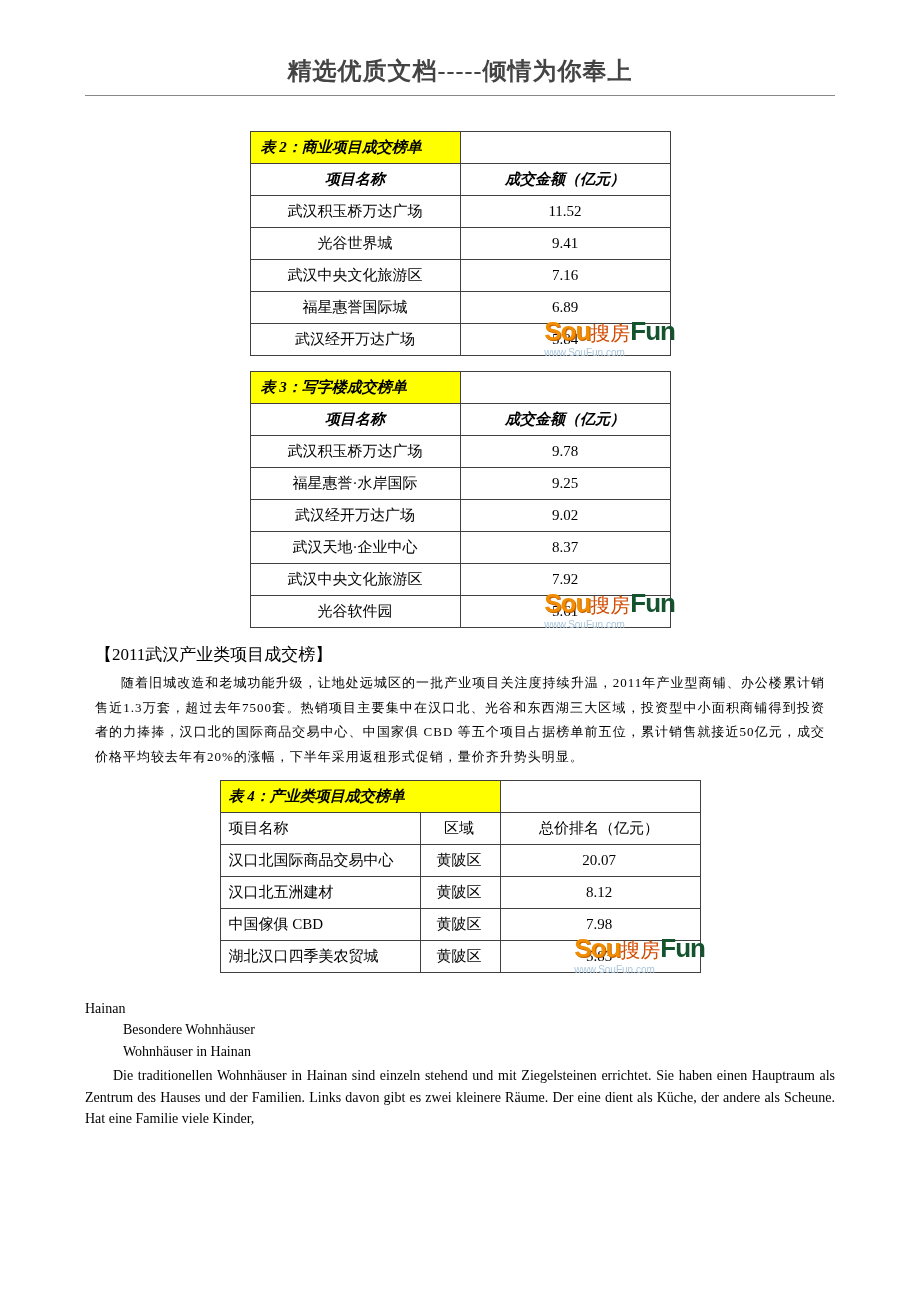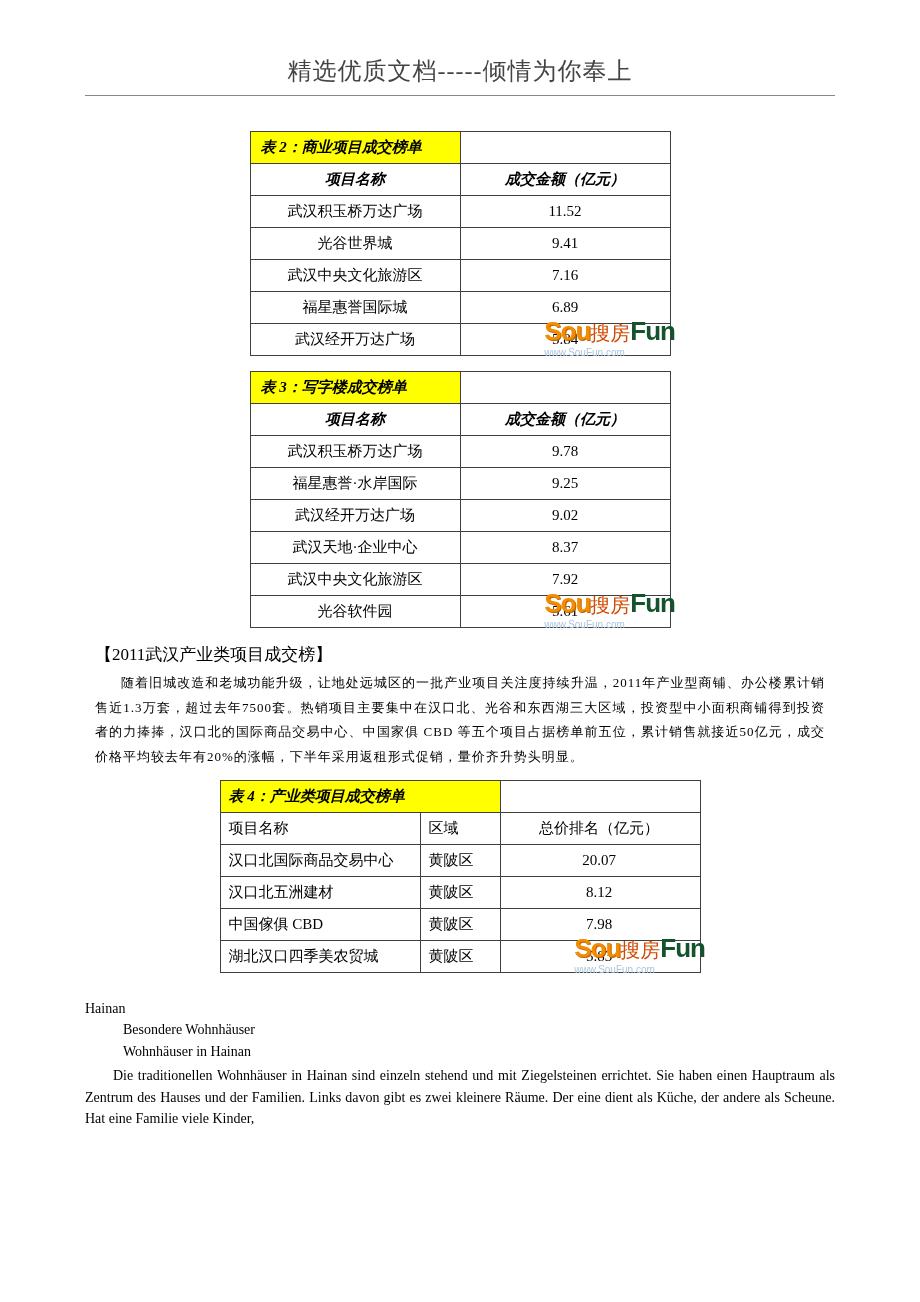--- a/index.html
+++ b/index.html
@@ -14,20 +14,21 @@
     padding: 55px 85px 40px 85px;
     position: relative;
   }
   .top-header {
     text-align: center;
     font-size: 24px;
     font-family: "SimSun", serif;
     color: #444;
     letter-spacing: 1px;
     padding-bottom: 8px;
+    font-weight: bold;
   }
   .top-rule {
     border: none;
     border-top: 1px solid #888;
     margin-bottom: 35px;
   }
 
   .data-table {
     margin: 0 auto 15px auto;
     border-collapse: collapse;
@@ -55,21 +56,21 @@
   }
   .data-table td {
     font-family: "KaiTi", "楷体", serif;
   }
 
   .t12 th:first-child, .t12 td:first-child { width: 210px; }
   .t12 th:last-child, .t12 td:last-child { width: 210px; }
 
   .t4 th, .t4 td { text-align: left; padding-left: 8px; }
   .t4 th:nth-child(1), .t4 td:nth-child(1) { width: 200px; }
-  .t4 th:nth-child(2), .t4 td:nth-child(2) { width: 80px; }
+  .t4 th:nth-child(2), .t4 td:nth-child(2) { width: 80px; text-align: center; }
   .t4 th:nth-child(3), .t4 td:nth-child(3) { width: 200px; text-align: center; }
 
   .section-title {
     font-size: 17px;
     font-weight: normal;
     margin: 5px 0 5px 10px;
     font-family: "SimSun", serif;
   }
   .body-para {
     font-size: 13px;

